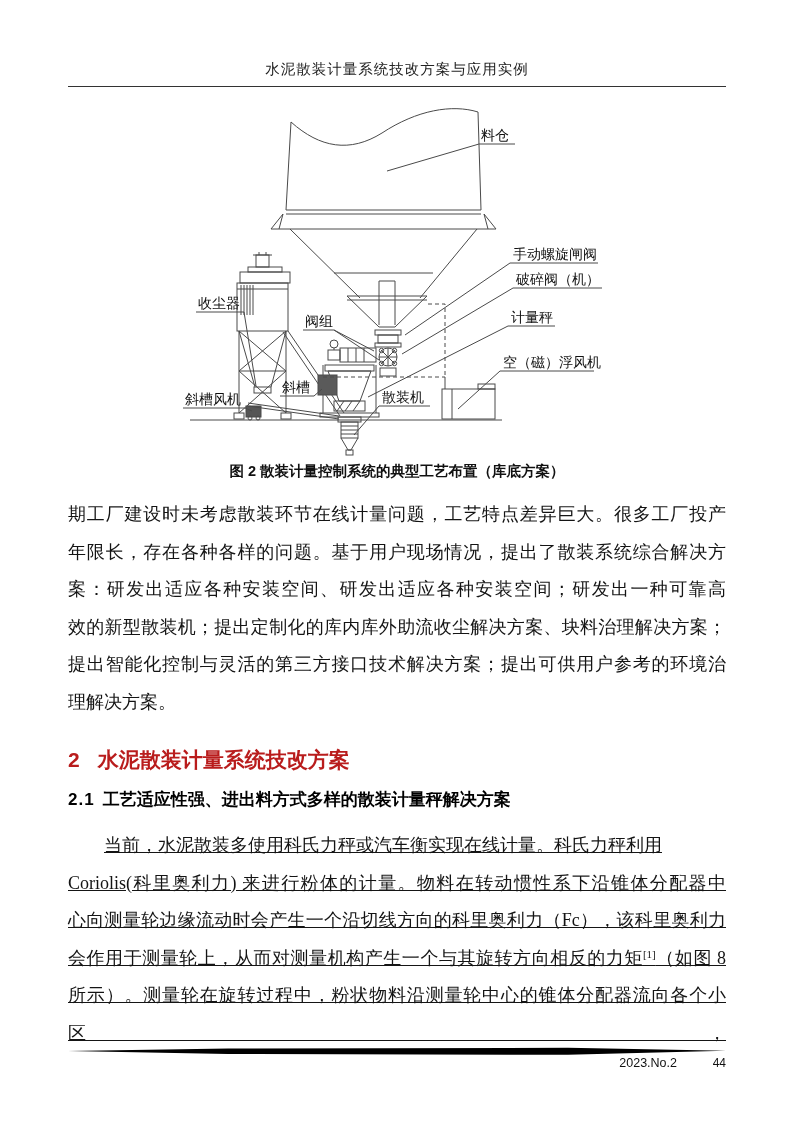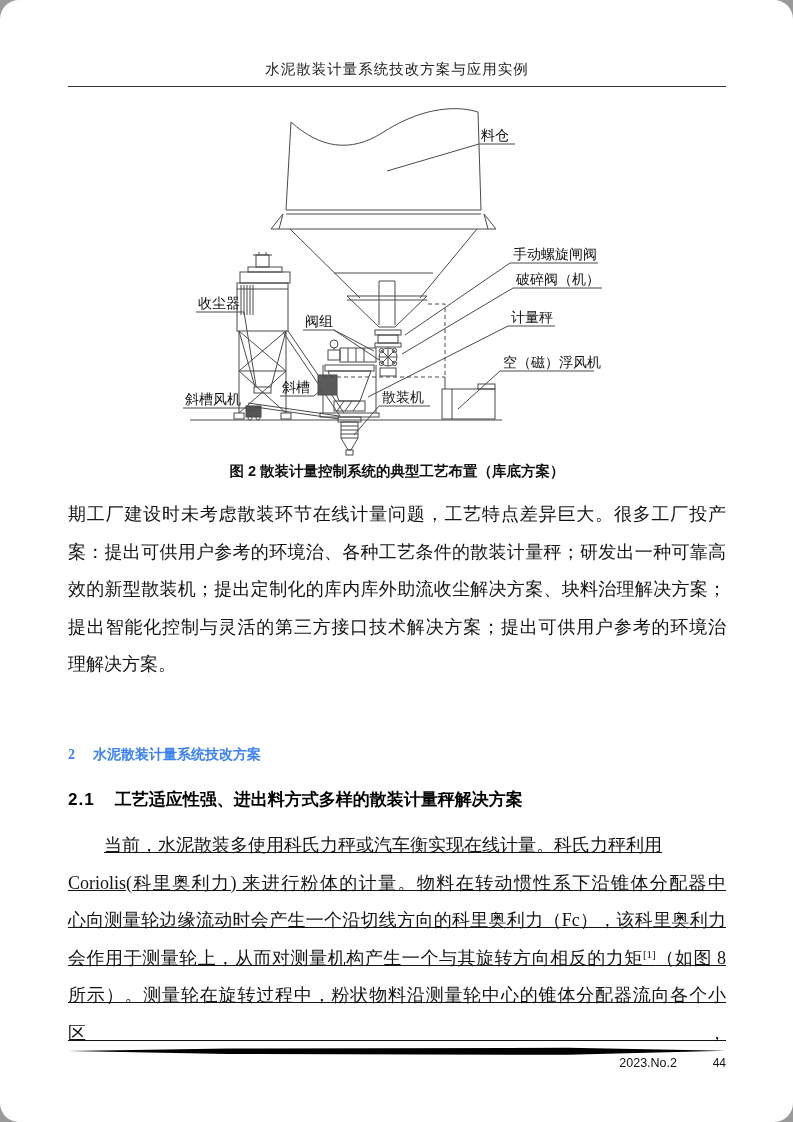--- a/index.html
+++ b/index.html
@@ -1,18 +1,18 @@
 <!DOCTYPE html>
 <html><head>
 <meta charset="utf-8">
 <style>
   html,body{margin:0;padding:0;background:#9a9a9a;}
   .page{
     position:relative;width:793px;height:1122px;margin:0 auto;background:#ffffff;
-    font-family:"Liberation Serif","DejaVu Serif",serif;color:#151515;overflow:hidden;border-radius:19px;
+    font-family:"Liberation Serif","DejaVu Serif",serif;color:#151515;overflow:hidden;
   }
   .header-title{
     position:absolute;top:60px;left:68px;width:658px;text-align:center;
     font-size:14.5px;letter-spacing:1px;color:#222;
   }
   .header-rule{position:absolute;top:86px;left:68px;width:658px;height:0;border-top:1.2px solid #333;}
   .figure-svg{position:absolute;left:182px;top:101px;width:470px;height:356px;}
   .figure-svg line,.figure-svg path,.figure-svg rect,.figure-svg circle,.figure-svg polyline{
     stroke:#4a4a4a;stroke-width:1;fill:none;
   }
@@ -25,28 +25,28 @@
   }
   .para{position:absolute;left:68px;width:658px;}
   .p1{top:496px;}
   .p2{top:827px;text-decoration:underline;}
   .line{height:37.5px;line-height:37.5px;font-size:18px;white-space:nowrap;color:#141414;}
   .line.justify{white-space:normal;text-align:justify;text-align-last:justify;}
   .line.indent{text-indent:36px;}
   sup.cite{font-size:11px;line-height:0;vertical-align:6px;}
   .h2{
     position:absolute;top:746px;left:68px;width:658px;
-    font-family:Liberation Serif, serif;font-weight:bold;font-size:14px;color:#3b82f6;
+    font-family:Liberation Sans, sans-serif;font-weight:bold;font-size:21px;color:#b91c1c;
   }
   .h2 .num{margin-right:18px;}
   .h3{
     position:absolute;top:788px;left:68px;width:658px;
     font-family:"Liberation Sans","DejaVu Sans",sans-serif;font-weight:bold;font-size:17px;color:#000;
   }
-  .h3 .num{margin-right:20px;letter-spacing:1px;}
+  .h3 .num{margin-right:8px;letter-spacing:1px;}
   .footer-bar{position:absolute;left:68px;top:1047px;width:658px;height:9px;}
   .footer-bar polygon{fill:#000;stroke:none;}
   .page-number{
     position:absolute;top:1056px;left:68px;width:658px;text-align:right;
     font-family:"Liberation Sans","DejaVu Sans",sans-serif;font-size:12px;color:#111;
   }
   .issue{
     position:absolute;top:1056px;right:116px;
     font-family:Liberation Sans, sans-serif;font-size:12.5px;color:#111;
   }
@@ -233,21 +233,22 @@
       <text x="200" y="301">散装机</text>
       <line class="ul" x1="197" y1="305" x2="248" y2="305"></line>
       <line class="leader" x1="197" y1="305" x2="172" y2="334"></line>
     </g>
   </svg>
 
   <div class="caption">图 2 散装计量控制系统的典型工艺布置（库底方案）</div>
 
   <div class="para p1">
     <div class="line justify">期工厂建设时未考虑散装环节在线计量问题，工艺特点差异巨大。很多工厂投产</div>
-    <div class="line justify">案：提出可供用户参考的环境治、各种工艺条件的散装计量秤；研发出一种可靠高</div>
+    <div class="line justify">年限长，存在各种各样的问题。基于用户现场情况，提出了散装系统综合解决方</div>
+    <div class="line justify">案：研发出适应各种安装空间、研发出适应各种安装空间；研发出一种可靠高</div>
     <div class="line justify">效的新型散装机；提出定制化的库内库外助流收尘解决方案、块料治理解决方案；</div>
     <div class="line justify">提出智能化控制与灵活的第三方接口技术解决方案；提出可供用户参考的环境治</div>
     <div class="line">理解决方案。</div>
   </div>
 
   <div class="h2">
     <span class="num">2</span><span>水泥散装计量系统技改方案</span>
   </div>
 
   <div class="h3">

